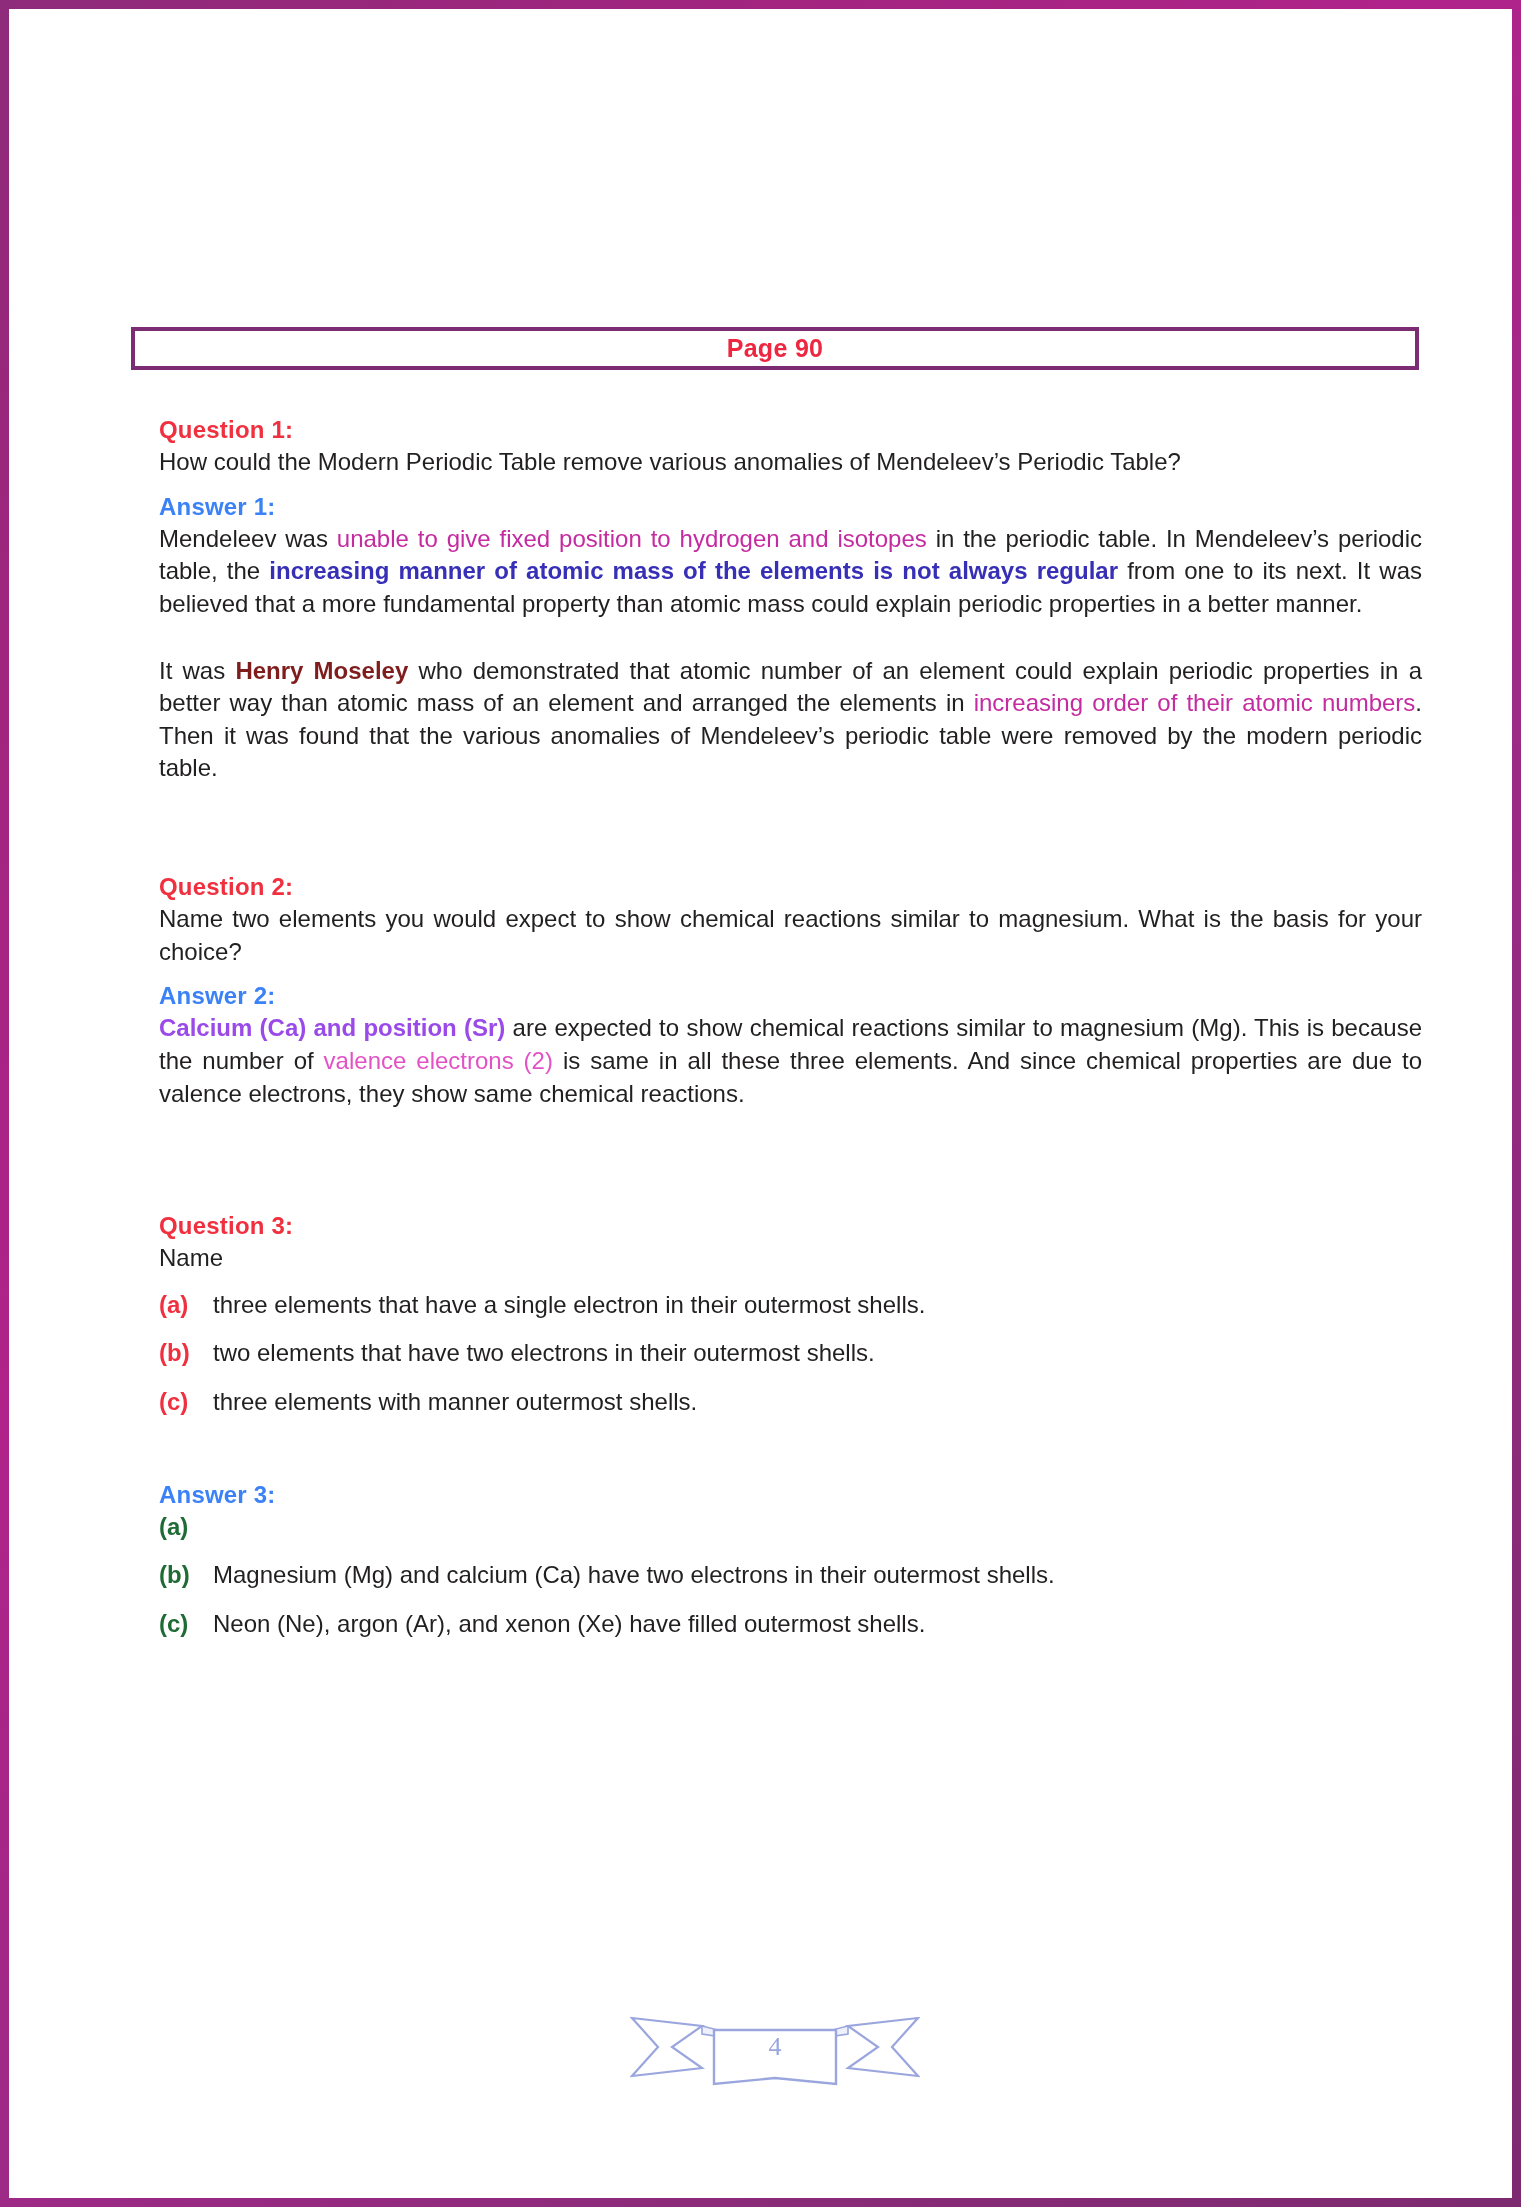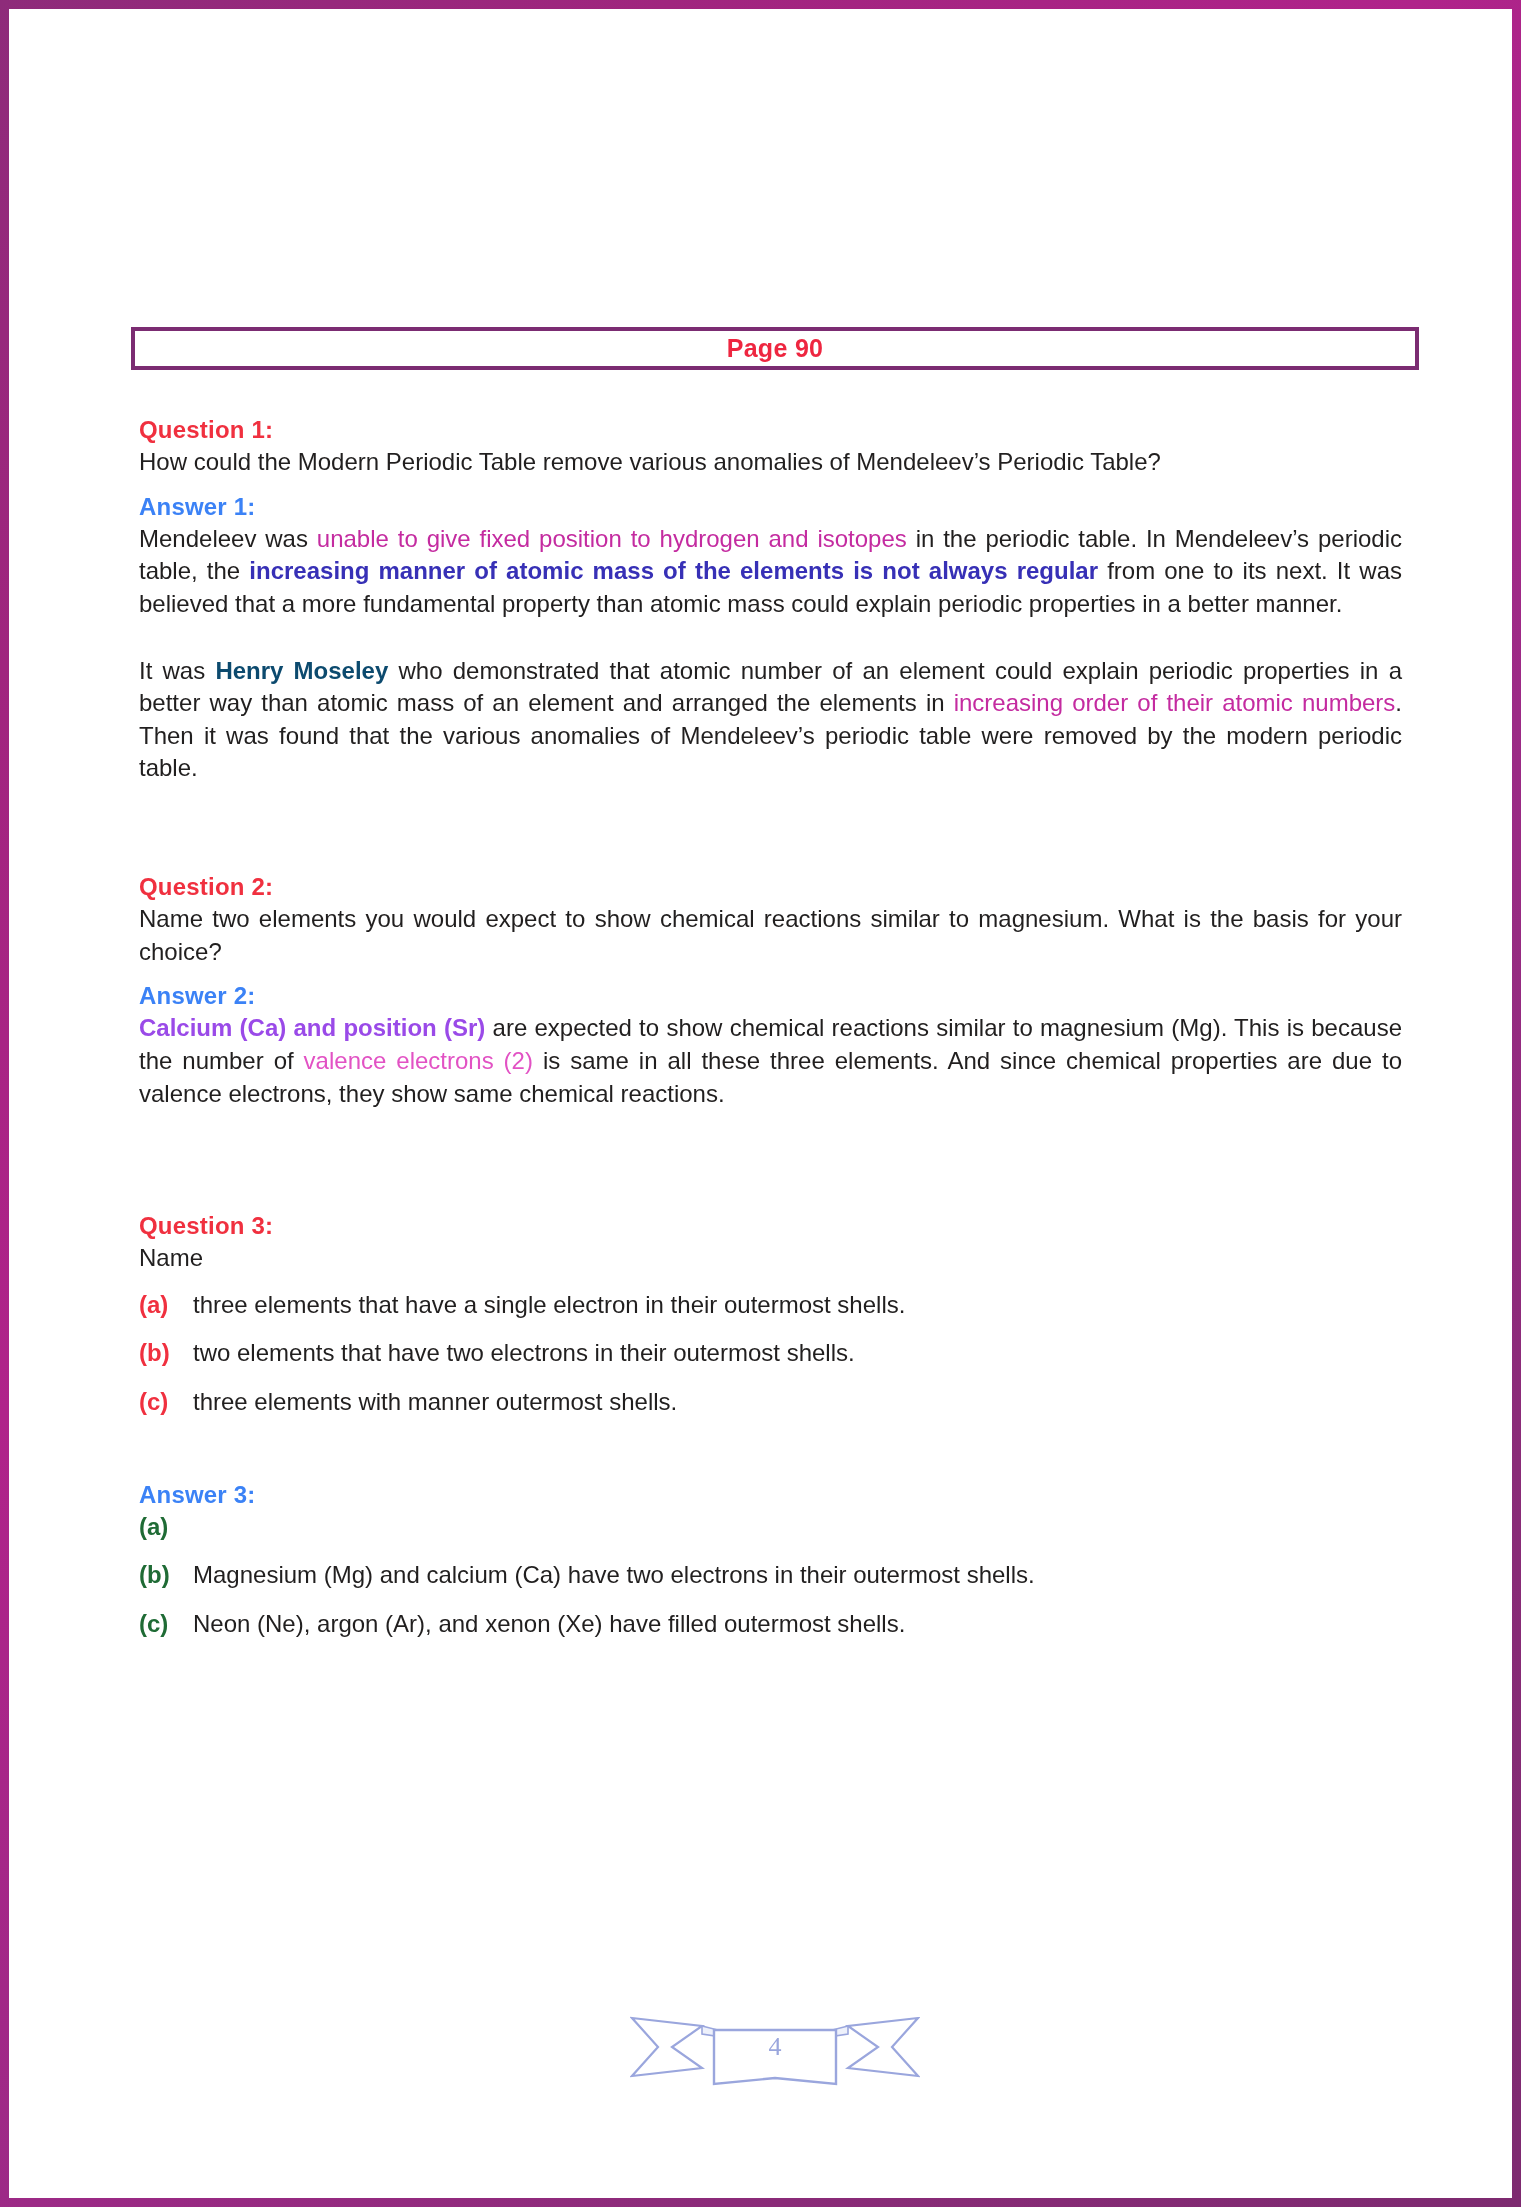--- a/index.html
+++ b/index.html
@@ -65,21 +65,21 @@
   .page-banner-title {
     color: #ee2640;
     font-weight: bold;
     font-size: 25px;
     letter-spacing: 0.3px;
   }
 
   
   .doc {
     position: absolute;
-    left: 8px;
+    left: 28px;
     top: 405px;
     width: 1263px;
   }
 
   .q-head {
     color: #f0303f;
     font-weight: bold;
     font-size: 24px;
     margin: 0 0 2px 0;
     letter-spacing: 0.2px;
@@ -103,21 +103,21 @@
   p.body.loose { text-align: left; }
 
   .gap-sm  { height: 14px; }
   .gap-md  { height: 34px; }
   .gap-lg  { height: 62px; }
   .gap-xl  { height: 88px; }
 
   
   .hl-magenta  { color: #c42ba0; }
   .hl-blue     { color: #3730b6; font-weight: bold; }
-  .hl-moseley  { color: #0c4a6e; font-weight: bold; }
+  .hl-moseley  { color: #7f1d1d; font-weight: bold; }
   .hl-purple   { color: #9a4ae8; font-weight: bold; }
   .hl-pink     { color: #e252c4; }
 
   
   .lst { margin: 0; padding: 0; }
   .lst-item {
     display: flex;
     align-items: flex-start;
     margin: 0 0 16px 0;
     font-size: 24px;

